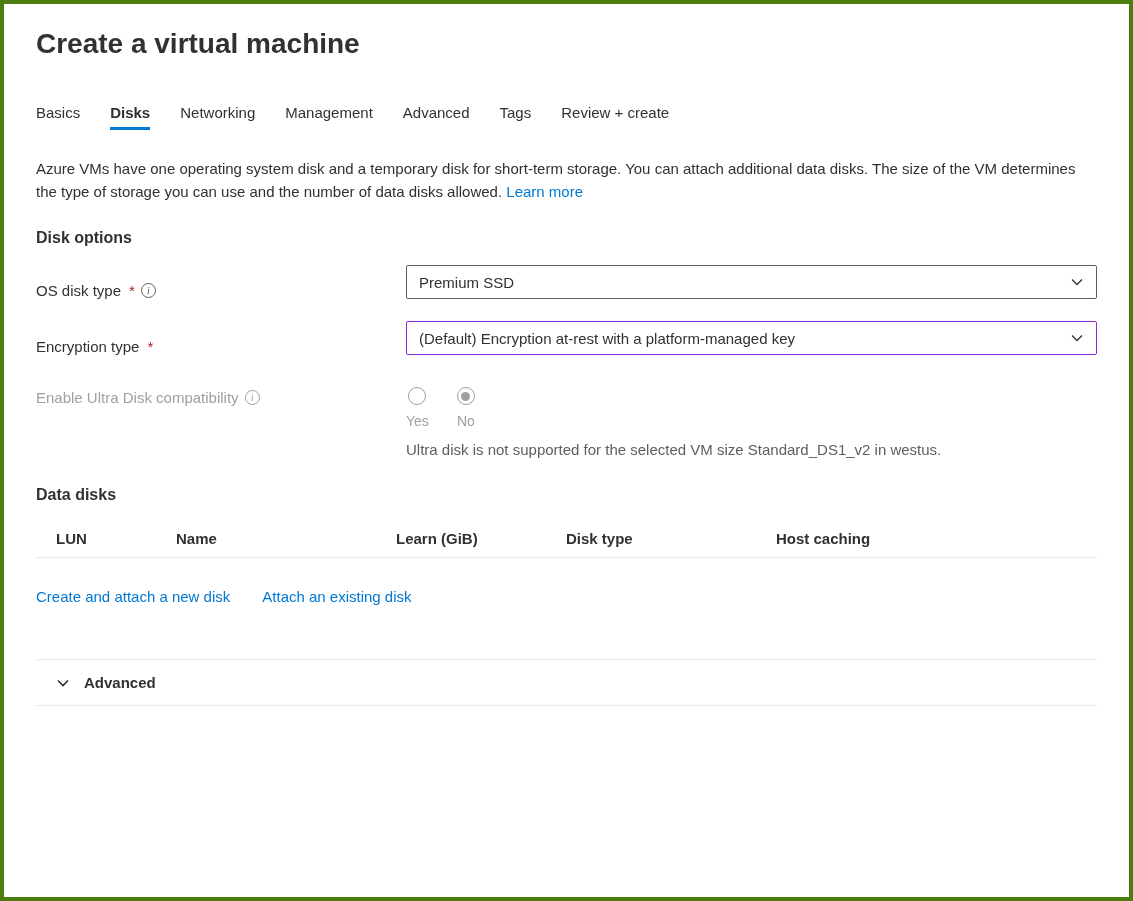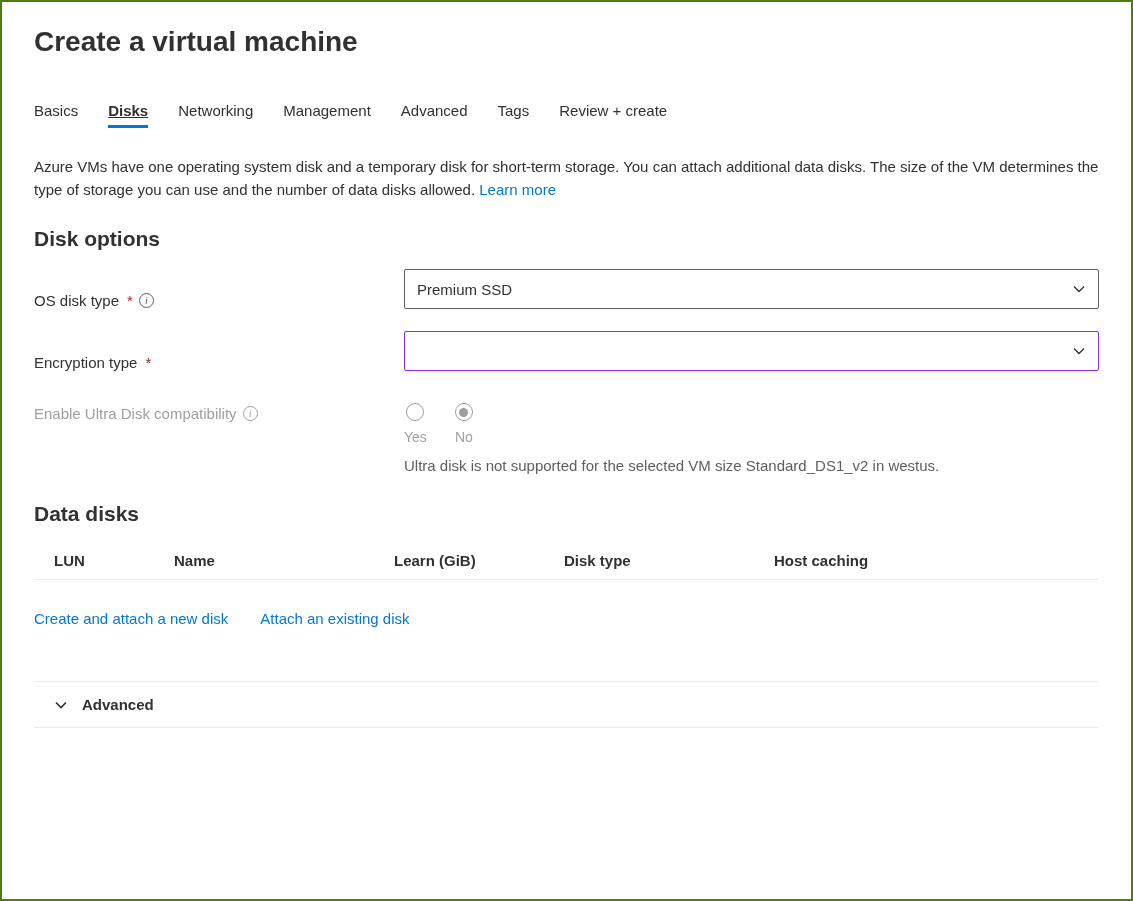--- a/index.html
+++ b/index.html
@@ -4,21 +4,21 @@
 <style>
   * { box-sizing: border-box; }
   body {
     margin: 0;
     font-family: "Segoe UI", -apple-system, BlinkMacSystemFont, sans-serif;
     font-size: 14px;
     color: #323130;
     background: #fff;
   }
   .page {
-    border: 2px solid #4d7c0f;
+    border: 4px solid #4d7c0f;
     width: 1133px;
     height: 901px;
     padding: 20px 32px;
     overflow: hidden;
   }
   .page-title {
     font-size: 28px;
     font-weight: 600;
     margin: 4px 0 44px 0;
   }
@@ -29,33 +29,32 @@
     font-size: 15px;
   }
   .tab {
     padding-bottom: 6px;
     cursor: pointer;
     color: #323130;
   }
   .tab.active {
     font-weight: 600;
     border-bottom: 3px solid #0078d4;
-    text-decoration: underline;
   }
   .intro {
     font-size: 15px;
     line-height: 1.5;
     margin-bottom: 26px;
   }
   .link {
     color: #0078d4;
     cursor: pointer;
   }
   .section-heading {
-    font-size: 21px;
+    font-size: 16px;
     font-weight: 700;
     margin: 8px 0 18px 0;
   }
   .form-row {
     display: flex;
     align-items: flex-end;
     margin-bottom: 22px;
   }
   .form-label-col {
     width: 370px;
@@ -80,21 +79,21 @@
     border: 1.2px solid #605e5c;
     border-radius: 50%;
     font-size: 10px;
     color: #605e5c;
     font-style: italic;
     font-family: Georgia, serif;
   }
   .dropdown {
     position: relative;
     width: 100%;
-    height: 40px;
+    height: 34px;
     border: 1px solid #605e5c;
     border-radius: 2px;
     display: flex;
     align-items: center;
     padding: 0 12px;
     cursor: pointer;
     background: #fff;
     font-size: 15px;
   }
   .dropdown.focused {
@@ -218,20 +217,21 @@
     </div>
   </div>
 
   <div class="form-row">
     <div class="form-label-col">
       <span>Encryption type</span>
       <span class="required">*</span>
     </div>
     <div class="form-control-col">
       <div class="dropdown focused">
+        <span>(Default) Encryption at-rest with a platform-managed key</span>
         <span class="chevron chevron-down">
           <svg width="14" height="14" viewBox="0 0 14 14">
               <path d="M2 4.5 L7 9.5 L12 4.5" stroke="#323130" stroke-width="1.3" fill="none"></path>
             </svg>
         </span>
       </div>
     </div>
   </div>
 
   <div class="form-row ultra-row disabled">

